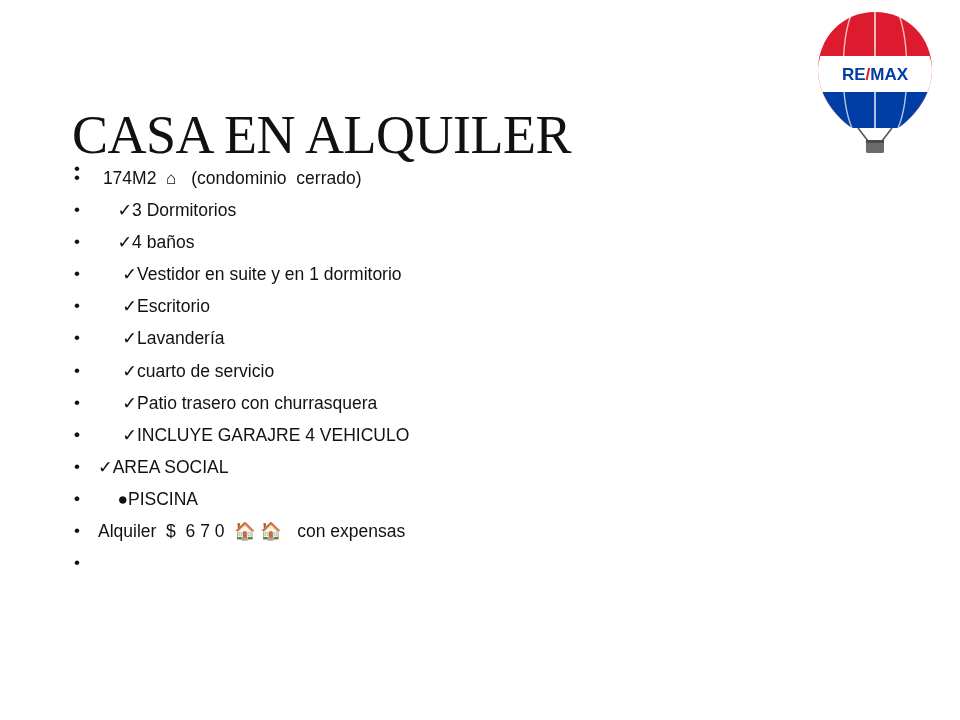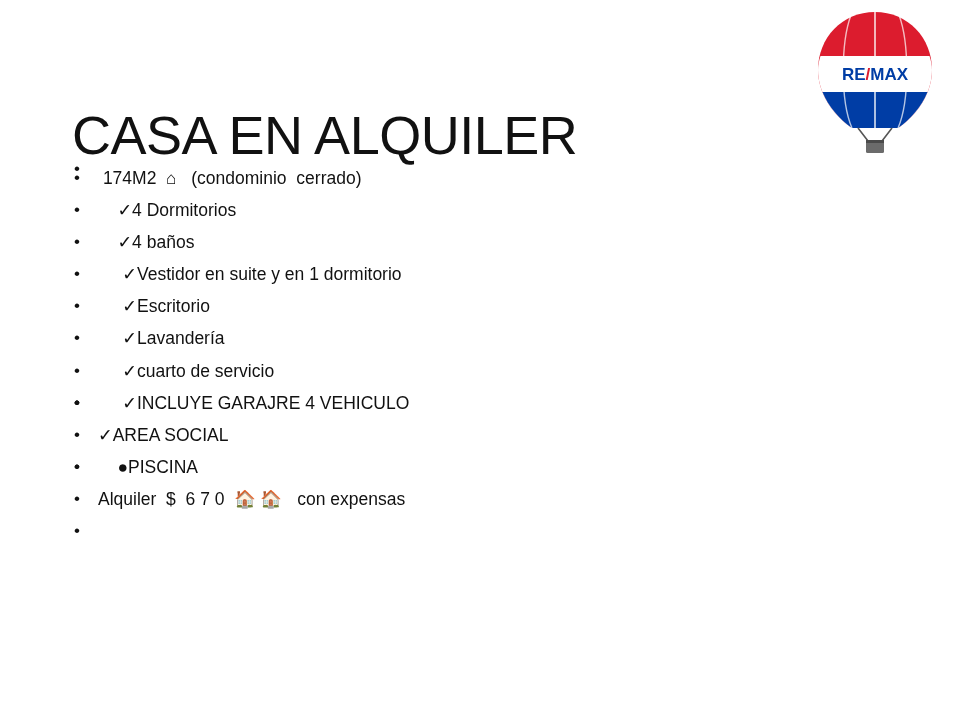--- a/index.html
+++ b/index.html
@@ -21,21 +21,21 @@
     background: #ffffff;
   }
   .title {
     position: absolute;
     left: 72px;
     top: 68px;
     font-size: 54px;
     font-weight: 400;
     color: #111111;
     letter-spacing: -0.5px;
-    font-family: Liberation Sans, sans-serif;
+    font-family: Liberation Serif, serif;
     white-space: nowrap;
   }
   .bullet-list {
     position: absolute;
     left: 66px;
     top: 158px;
     width: 640px;
     list-style: none;
     margin: 0;
     padding: 0;
@@ -82,21 +82,21 @@
   <ul class="bullet-list">
     <li class="bullet-row">
       <span class="dot">•</span>
     </li>
     <li class="bullet-row">
       <span class="dot">•</span>
       <span class="bullet-text"> 174M2  ⌂   (condominio  cerrado)</span>
     </li>
     <li class="bullet-row">
       <span class="dot">•</span>
-      <span class="bullet-text">    ✓4 Dormitorios</span>
+      <span class="bullet-text">    ✓3 Dormitorios</span>
     </li>
     <li class="bullet-row">
       <span class="dot">•</span>
       <span class="bullet-text">    ✓4 baños</span>
     </li>
     <li class="bullet-row">
       <span class="dot">•</span>
       <span class="bullet-text">     ✓Vestidor en suite y en 1 dormitorio</span>
     </li>
     <li class="bullet-row">
@@ -106,20 +106,21 @@
     <li class="bullet-row">
       <span class="dot">•</span>
       <span class="bullet-text">     ✓Lavandería</span>
     </li>
     <li class="bullet-row">
       <span class="dot">•</span>
       <span class="bullet-text">     ✓cuarto de servicio</span>
     </li>
     <li class="bullet-row">
       <span class="dot">•</span>
+      <span class="bullet-text">     ✓Patio trasero con churrasquera</span>
     </li>
     <li class="bullet-row">
       <span class="dot">•</span>
     </li>
     <li class="bullet-row">
       <span class="dot">•</span>
       <span class="bullet-text">     ✓INCLUYE GARAJRE 4 VEHICULO</span>
     </li>
     <li class="bullet-row">
       <span class="dot">•</span>

